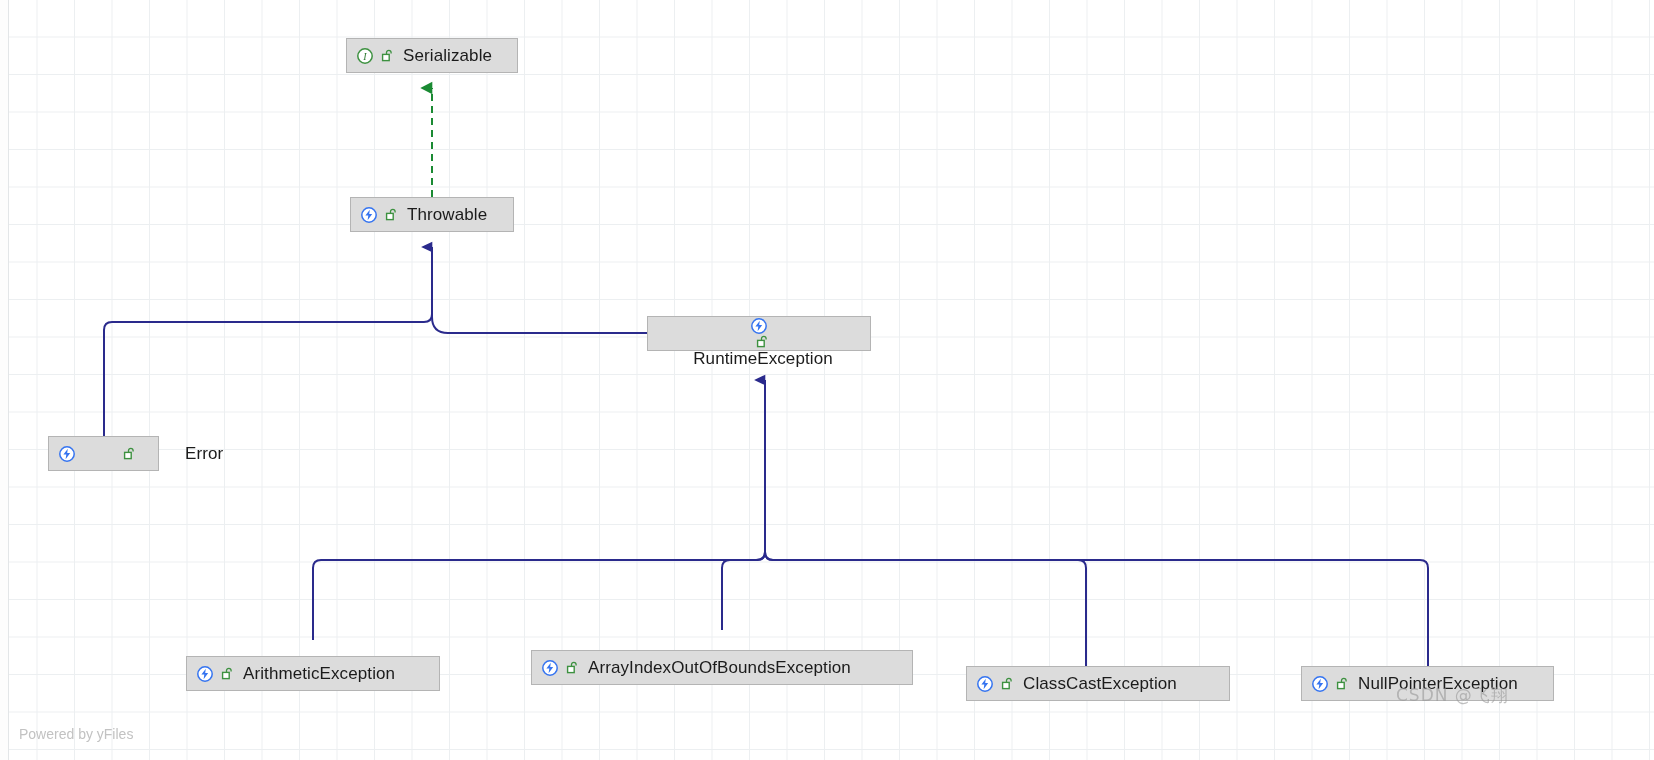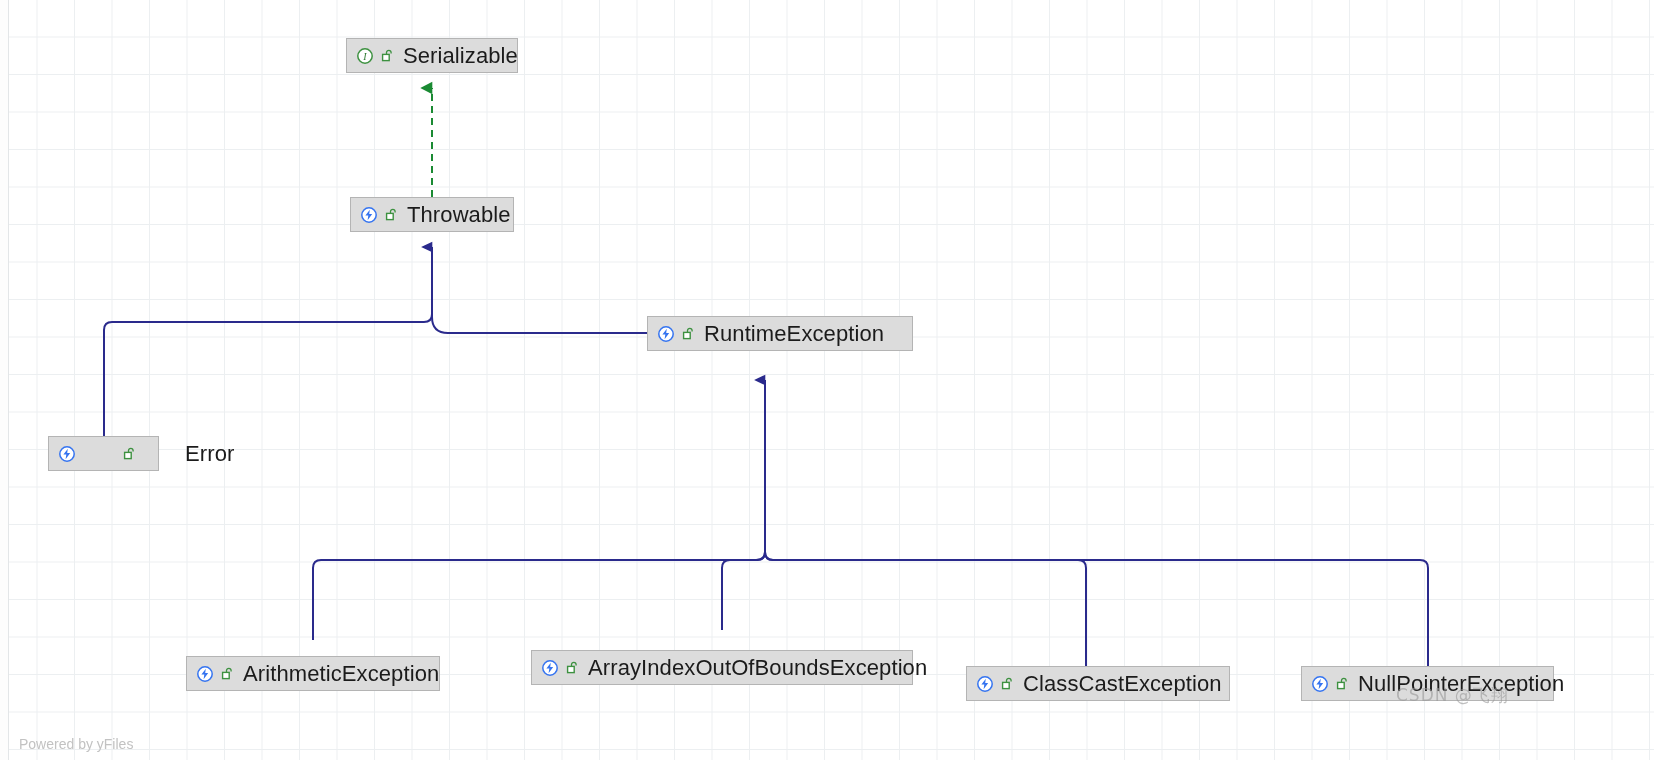--- a/index.html
+++ b/index.html
@@ -34,21 +34,21 @@
     box-sizing: border-box;
     background: #dcdcdc;
     border: 1px solid #b4b4b4;
     display: flex;
     align-items: center;
     padding: 0 10px 0 9px;
     height: 35px;
     white-space: nowrap;
   }
   .node-label {
-    font-size: 22px;
+    font-size: 17px;
     color: #1b1b1b;
     font-family: "Liberation Sans", sans-serif;
     letter-spacing: 0.1px;
     margin-left: 9px;
   }
   .type-icon {
     flex: 0 0 auto;
     width: 18px;
     height: 18px;
     display: inline-block;
@@ -58,21 +58,21 @@
     flex: 0 0 auto;
     width: 13px;
     height: 14px;
     display: inline-block;
     margin-left: 7px;
     position: relative;
   }
   .watermark-yfiles {
     position: absolute;
     left: 19px;
-    bottom: 8px;
+    bottom: 18px;
     font-size: 14px;
     color: #c2c2c2;
     font-family: "Liberation Sans", sans-serif;
     user-select: none;
   }
   .watermark-csdn {
     position: absolute;
     left: 1396px;
     top: 684px;
     font-size: 17px;
@@ -170,21 +170,21 @@
     </span>
     <span class="vis-icon">
       <svg width="13" height="14" viewBox="0 0 13 14">
         <path d="M5.5,5.2 V3.6 a2.3,2.3 0 0 1 4.6,0 V4.6" fill="none" stroke="#3d9140" stroke-width="1.3"></path>
         <rect x="1.6" y="5.4" width="6.6" height="6.2" fill="#ffffff" stroke="#3d9140" stroke-width="1.4"></rect>
       </svg>
     </span>
     <span class="node-label">Throwable</span>
   </div>
 
-  <div class="uml-node" style="left:647px; top:316px; width:266px;">
+  <div class="uml-node" style="left:647px; top:316px; width:224px;flex-direction:column;">
     <span class="type-icon">
       <svg width="18" height="18" viewBox="0 0 18 18">
         <circle cx="9" cy="9" r="7.2" fill="#ffffff" stroke="#3574f0" stroke-width="1.5"></circle>
         <path d="M9.8,3.8 L5.4,9.6 H8.3 L7.6,14.2 L12.2,8.1 H9.2 Z" fill="#3574f0"></path>
       </svg>
     </span>
     <span class="vis-icon">
       <svg width="13" height="14" viewBox="0 0 13 14">
         <path d="M5.5,5.2 V3.6 a2.3,2.3 0 0 1 4.6,0 V4.6" fill="none" stroke="#3d9140" stroke-width="1.3"></path>
         <rect x="1.6" y="5.4" width="6.6" height="6.2" fill="#ffffff" stroke="#3d9140" stroke-width="1.4"></rect>

